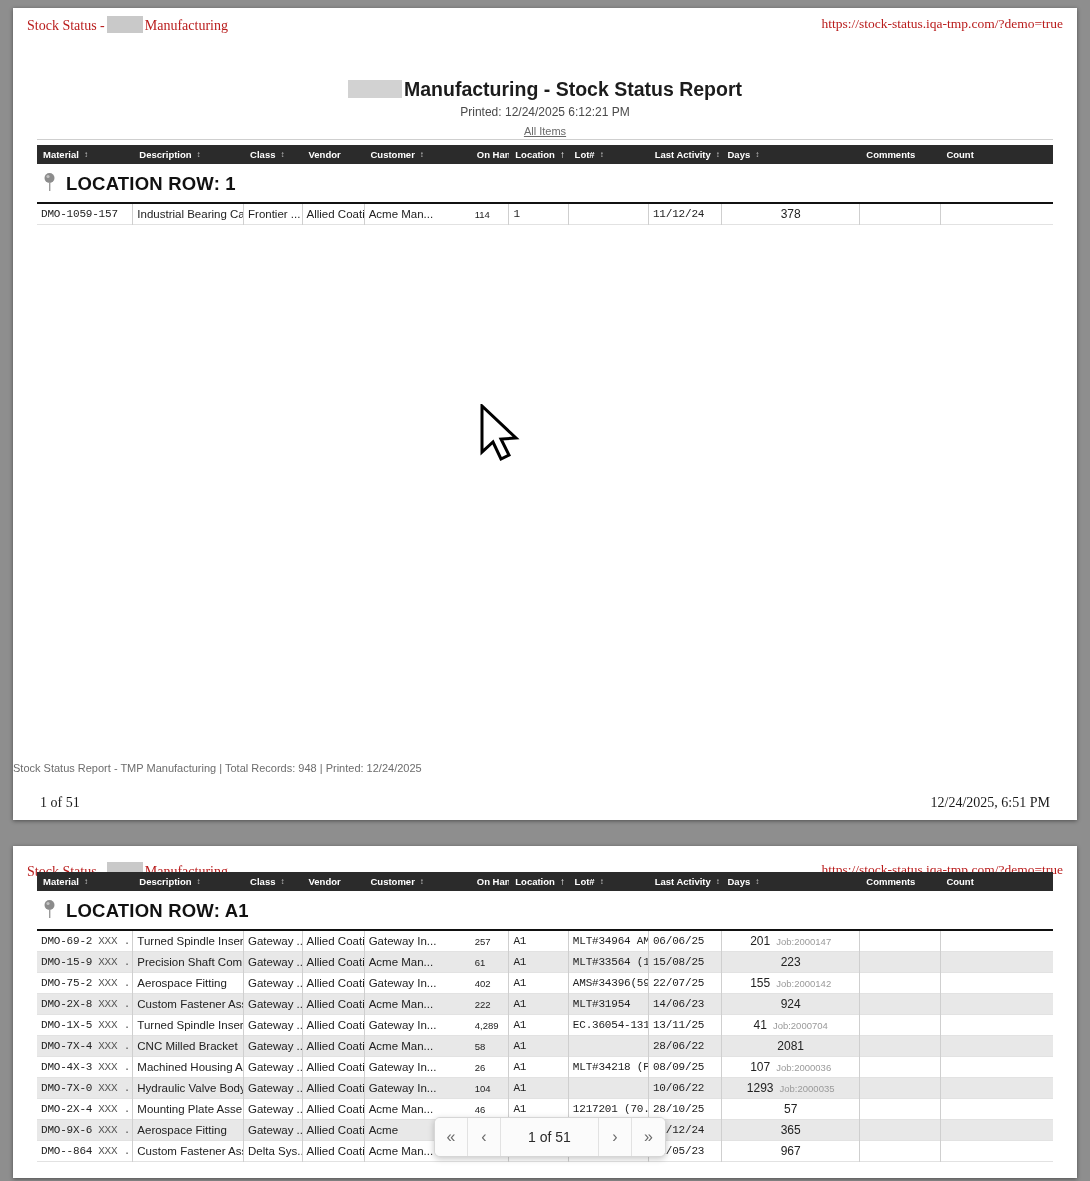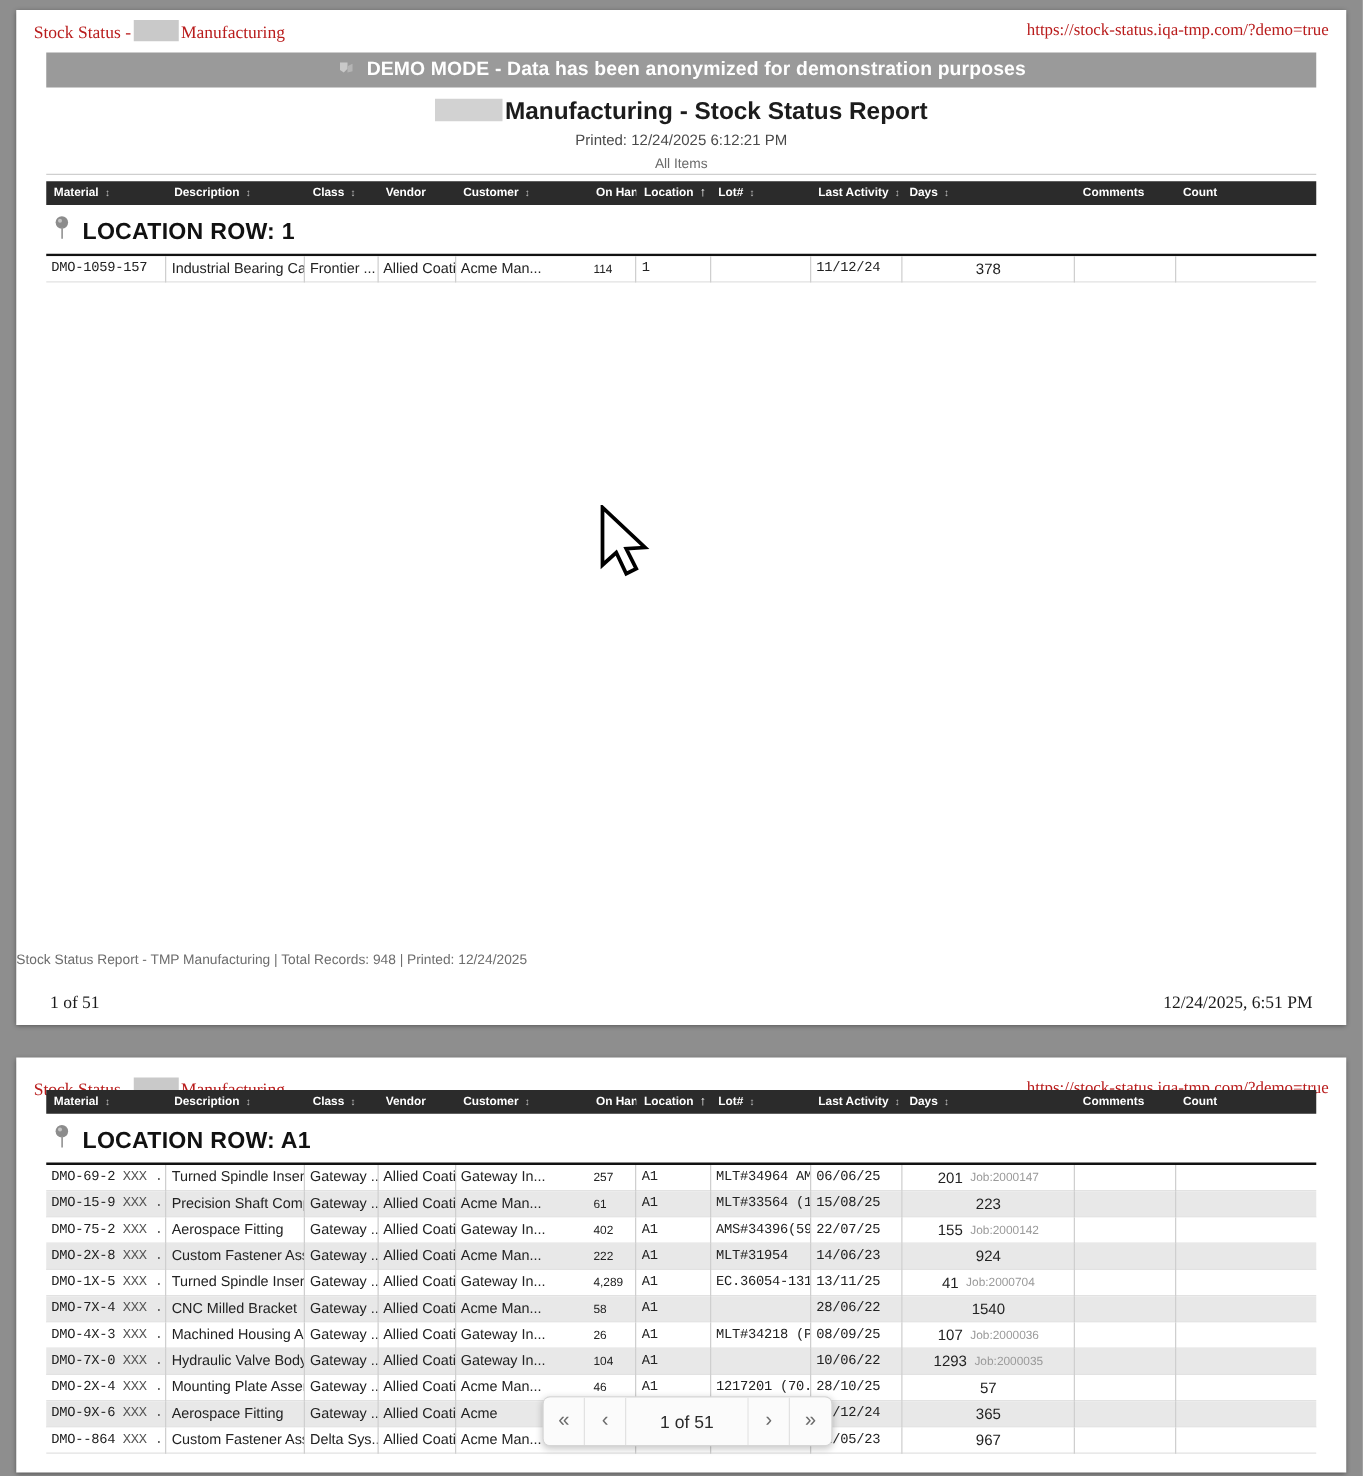--- a/index.html
+++ b/index.html
@@ -88,21 +88,21 @@
     line-height: 26px;
   }
   .report-title .redact-lg {
     display: inline-block; width: 54px; height: 18px;
     background: #d2d2d2; vertical-align: -2px; margin-right: 2px;
   }
   .report-printed {
     font-size: 12px; color: #4a4a4a; margin-top: 3px;
   }
   .report-subtitle {
-    font-size: 11px; color: #6a6a6a; margin-top: 6px;
+    font-size: 11px; color: #6a6a6a; margin-top: 6px; text-decoration: underline;
   }
   .title-rule {
     position: absolute; top: 131px; left: 24px; right: 24px;
     border-top: 1px solid #cfcfcf;
   }
 
   
   .tbl-wrap { position: absolute; left: 24px; right: 24px; }
   .tbl-head {
     background: #2b2b2b;
@@ -229,29 +229,20 @@
 
   <div class="sheet sheet-1">
 
     <div class="print-hdr">
       <div>
         <span>Stock Status -</span><span class="redact"></span><span>Manufacturing</span>
       </div>
       <div class="hdr-url">https://stock-status.iqa-tmp.com/?demo=true</div>
     </div>
 
-    <div class="demo-banner">
-      <span class="demo-icon">
-        <svg width="16" height="14" viewBox="0 0 16 14">
-            <path d="M3 1 L9 1 L9 6 L6 9 L3 7 Z" fill="#d9d9d9"></path>
-            <path d="M9 4 L13 2 L13 8 L9 9 Z" fill="#bfbfbf"></path>
-          </svg>
-      </span>
-      <span>DEMO MODE - Data has been anonymized for demonstration purposes</span>
-    </div>
 
     <div class="report-title-wrap">
       <div class="report-title">
         <span class="redact-lg"></span><span>Manufacturing - Stock Status Report</span>
       </div>
       <div class="report-printed">Printed: 12/24/2025 6:12:21 PM</div>
       <div class="report-subtitle">All Items</div>
     </div>
     <div class="title-rule"></div>
 
@@ -624,21 +615,21 @@
               <span>58</span>
             </div>
             <div class="cell mono c-location">
               <span>A1</span>
             </div>
             <div class="cell mono c-lot"></div>
             <div class="cell mono c-lastact">
               <span>28/06/22</span>
             </div>
             <div class="cell center c-days">
-              <span class="days-val">1540</span>
+              <span class="days-val">2081</span>
             </div>
             <div class="cell c-comments"></div>
             <div class="cell c-count" style="border-right: none;"></div>
           </div>
           <div class="row plain">
             <div class="cell mono c-material">
               <span>DMO-4X-3</span>
               <span class="xxx">XXX  ...</span>
             </div>
             <div class="cell c-description">

